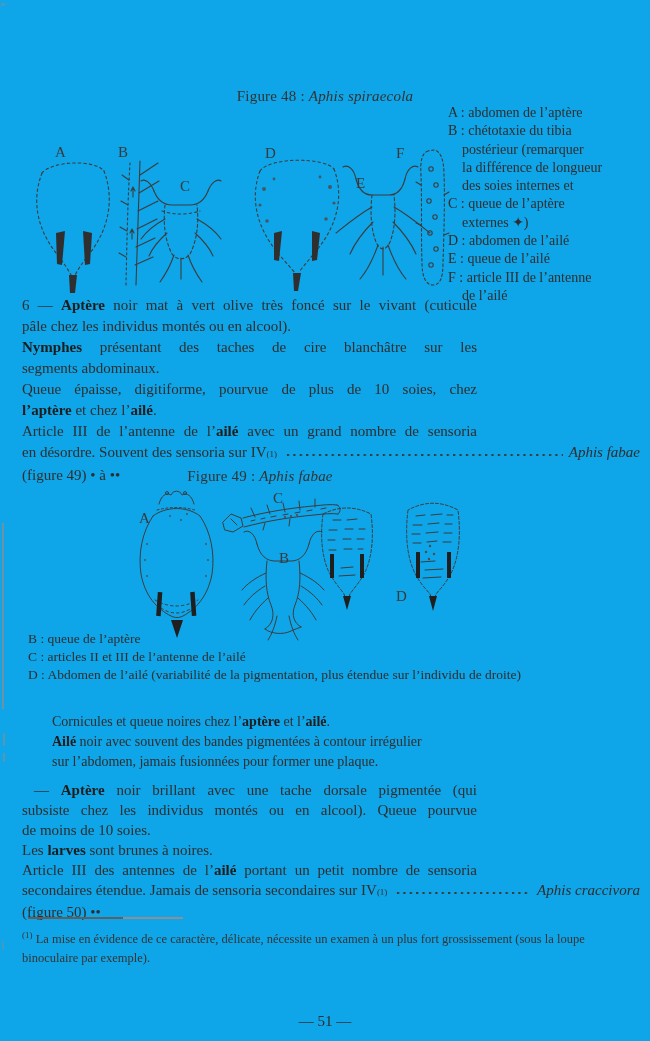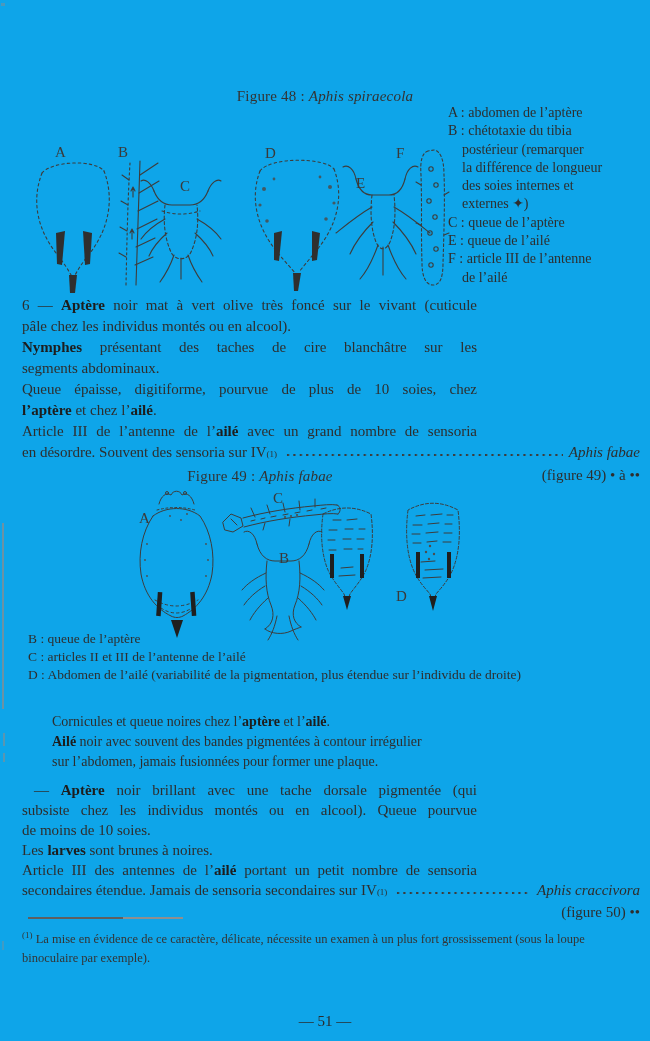--- a/index.html
+++ b/index.html
@@ -7,21 +7,21 @@
         font-family:Liberation Serif, serif;color:#2e2e2e;overflow:hidden;}
   .abs{position:absolute;}
   
   .cap{font-size:15px;color:#333;letter-spacing:.2px;}
   .cap .sp{font-style:italic;}
   
   .line{font-size:15px;line-height:21px;white-space:pre-wrap;}
   .s2 .line{line-height:20px;}
   .j{width:455px;text-align:justify;text-align-last:justify;white-space:nowrap;}
   .flexline{display:flex;align-items:baseline;width:618px;white-space:pre;}
-  .rightline{width:618px;text-align:right;}
+  .rightline{width:618px;}
   .b{font-weight:bold;color:#1d1d1d;}
   .i{font-style:italic;}
   .sup{font-size:9px;vertical-align:5px;}
   .leader{flex:1 1 auto;height:4px;margin:0 6px 0 9px;
      background-image:radial-gradient(circle at 2px 2px,#3c3c3c 1.05px,rgba(0,0,0,0) 1.5px);
      background-size:6.4px 4px;background-repeat:repeat-x;}
   
   .leg48 .line{font-size:14px;line-height:18.3px;white-space:nowrap;}
   .leg48 .cont{padding-left:14px;}
   
@@ -156,22 +156,23 @@
       </g>
     </svg>
   </div>
 
   <div class="abs leg48" style="left:448px;top:104px;width:200px">
     <div class="line">A : abdomen de l’aptère</div>
     <div class="line">B : chétotaxie du tibia</div>
     <div class="line cont">postérieur (remarquer</div>
     <div class="line cont">la différence de longueur</div>
     <div class="line cont">des soies internes et</div>
+    <div class="line">C : queue de l’aptère</div>
     <div class="line cont">externes ✦)</div>
-    <div class="line">C : queue de l’aptère</div>
+    <div class="line">D : abdomen de l’ailé</div>
     <div class="line">E : queue de l’ailé</div>
     <div class="line">F : article III de l’antenne</div>
     <div class="line cont">de l’ailé</div>
   </div>
 
   <div class="abs" style="left:22px;top:295px">
     <div class="line j"><span class="">6 — </span><span class="b">Aptère</span><span class=""> noir mat à vert olive très foncé sur le vivant (cuticule</span></div>
     <div class="line"><span class="">pâle chez les individus montés ou en alcool).</span></div>
     <div class="line j"><span class="b">Nymphes</span><span class=""> présentant des taches de cire blanchâtre sur les</span></div>
     <div class="line"><span class="">segments abdominaux.</span></div>

